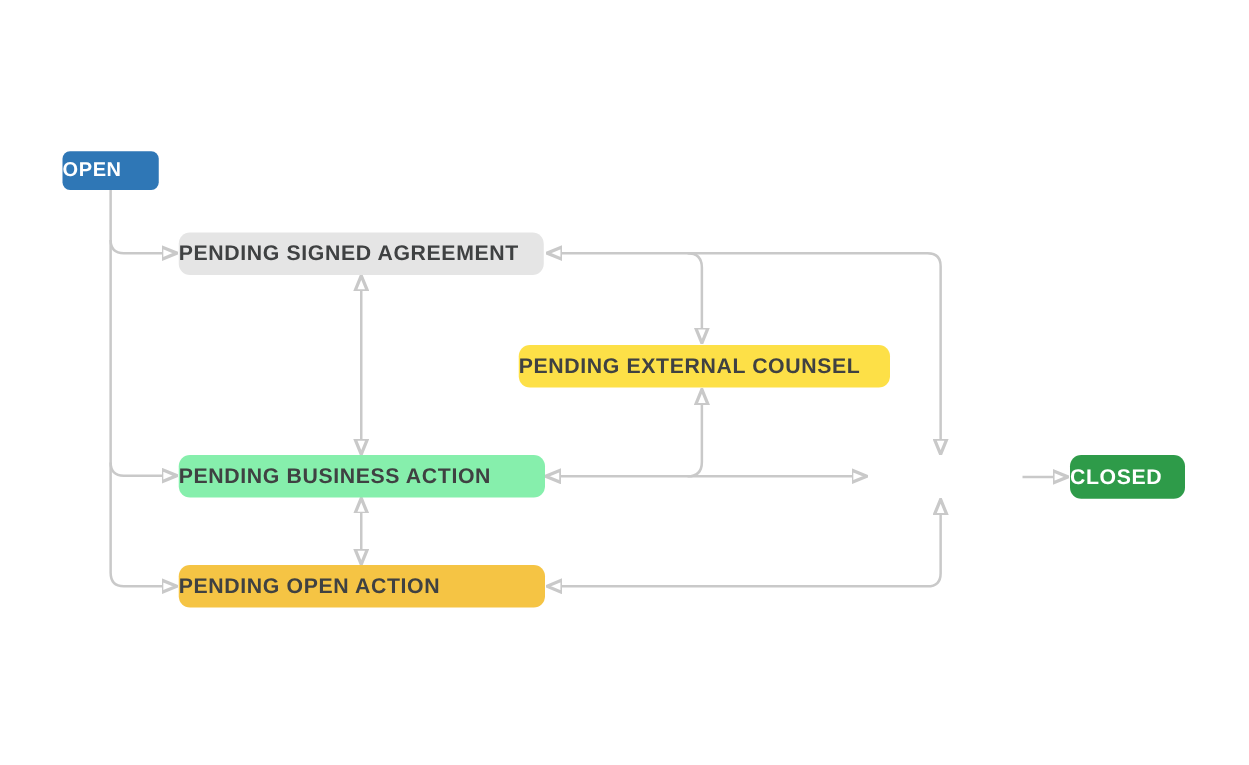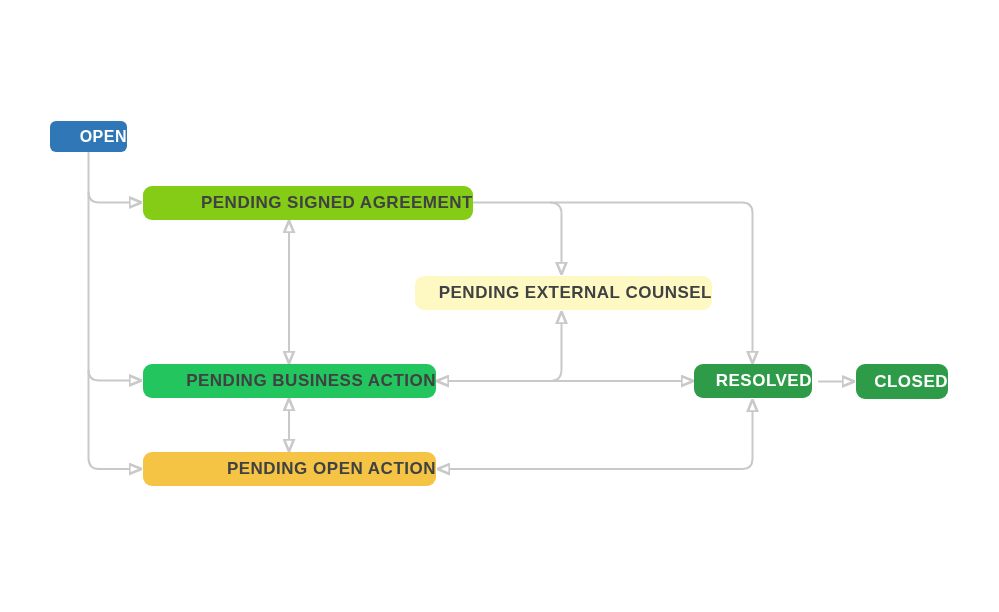--- a/index.html
+++ b/index.html
@@ -24,21 +24,21 @@
   }
   .edges path {
     fill: none;
     stroke: #c9c9c9;
     stroke-width: 2;
   }
   .node {
     position: absolute;
     display: flex;
     align-items: center;
-    justify-content: flex-end;
+    justify-content: flex-start;
     font-weight: 700;
     letter-spacing: 0.5px;
     white-space: nowrap;
     border-radius: 9px;
     font-size: 17px;
     z-index: 2;
     cursor: default;
   }
   .node-small {
     border-radius: 6px;
@@ -77,37 +77,34 @@
 
     <path d="M 449 469 L 742 469 Q 752.5 469 752.5 458.5 L 752.5 411" marker-start="url(#arr)" marker-end="url(#arr)"></path>
 
     <path d="M 818 381.5 L 843 381.5" marker-end="url(#arr)"></path>
   </svg>
 
   <div class="node node-small" style="left: 50px; top: 121px; width: 77px; height: 31px; background: rgb(47, 119, 182); color: rgb(255, 255, 255);">
     <span>OPEN</span>
   </div>
 
-  <div class="node" style="left: 143px; top: 186px; width: 330px; height: 34px; background: #84cc16; color: rgb(63, 65, 66);">
+  <div class="node" style="left: 143px; top: 186px; width: 292px; height: 34px; background: #e5e5e5; color: rgb(63, 65, 66);">
     <span>PENDING SIGNED AGREEMENT</span>
   </div>
 
-  <div class="node" style="left: 415px; top: 276px; width: 297px; height: 34px; background: #fef9c3; color: rgb(63, 65, 66);">
+  <div class="node" style="left: 415px; top: 276px; width: 297px; height: 34px; background: #fde047; color: rgb(63, 65, 66);">
     <span>PENDING EXTERNAL COUNSEL</span>
   </div>
 
-  <div class="node" style="left: 143px; top: 364px; width: 293px; height: 34px; background: #22c55e; color: rgb(63, 65, 66);">
+  <div class="node" style="left: 143px; top: 364px; width: 293px; height: 34px; background: #86efac; color: rgb(63, 65, 66);">
     <span>PENDING BUSINESS ACTION</span>
   </div>
 
   <div class="node" style="left: 143px; top: 452px; width: 293px; height: 34px; background: rgb(245, 196, 68); color: rgb(63, 65, 66);">
     <span>PENDING OPEN ACTION</span>
   </div>
 
-  <div class="node" style="left: 694px; top: 364px; width: 118px; height: 34px; background: rgb(46, 155, 73); color: rgb(255, 255, 255);">
-    <span>RESOLVED</span>
-  </div>
 
   <div class="node" style="left: 856px; top: 364px; width: 92px; height: 35px; background: rgb(46, 155, 73); color: #ffffff;">
     <span>CLOSED</span>
   </div>
 
 </div>
 
 </body></html>

